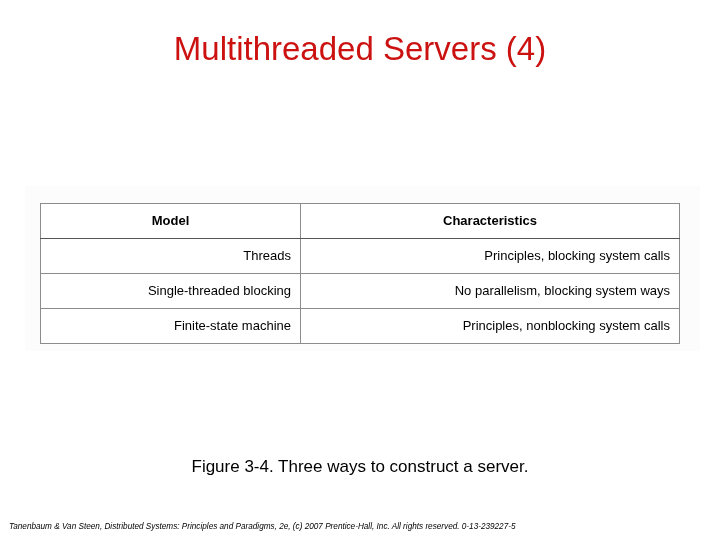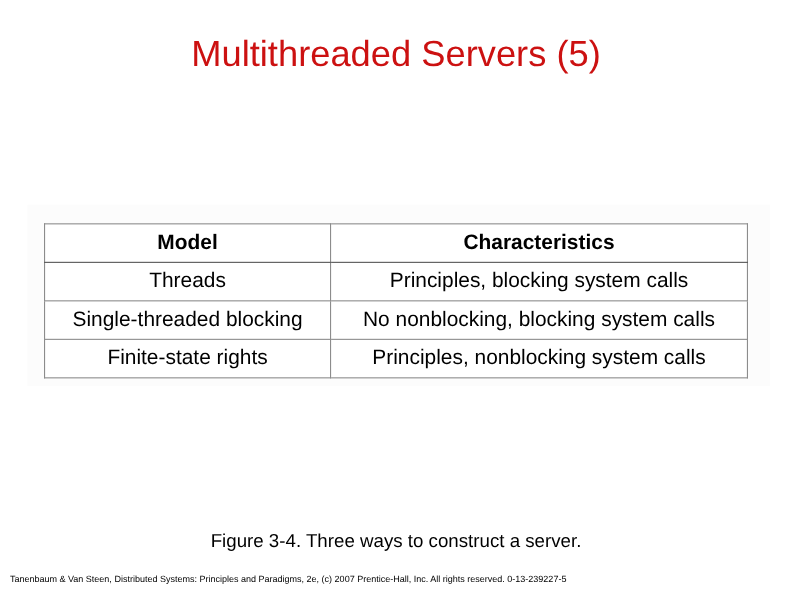--- a/index.html
+++ b/index.html
@@ -58,75 +58,76 @@
   table.model-table col.col-model  { width: 260px; }
   table.model-table col.col-char   { width: 379px; }
 
   table.model-table th,
   table.model-table td {
     border-left: 1px solid #8c8c8c;
     border-right: 1px solid #8c8c8c;
     border-top: 1px solid #8c8c8c;
     border-bottom: 1px solid #8c8c8c;
     color: #000000;
-    font-size: 19px;
+    font-size: 13px;
     line-height: 20px;
     height: 34px;
     padding: 0 9px;
     vertical-align: middle;
     white-space: nowrap;
     overflow: hidden;
   }
 
   table.model-table thead th {
     font-weight: bold;
     text-align: center;
     border-bottom: 1.2px solid #555555;
   }
 
   table.model-table tbody td {
     font-weight: normal;
-    text-align: center;
+    text-align: right;
   }
 
   
   table.model-table tbody tr.sep-strong td {
     border-top: 1.3px solid #333333;
   }
 
   
   .figure-caption {
     position: absolute;
     left: 0;
-    top: 481px;
+    top: 456px;
     width: 720px;
     text-align: center;
     color: #000000;
     font-size: 17px;
     line-height: 22px;
     white-space: nowrap;
   }
 
   
   .footer-credit {
     position: absolute;
     left: 9px;
     top: 521px;
     width: 706px;
     text-align: left;
     color: #000000;
     font-size: 8.2px;
     line-height: 11px;
     white-space: nowrap;
+    font-style: italic;
   }
 </style>
 </head>
 <body>
 
-<div class="slide-title">Multithreaded Servers (5)</div>
+<div class="slide-title">Multithreaded Servers (4)</div>
 
 <div class="figure-plate"></div>
 
 <div class="table-wrap">
   <table class="model-table">
     <colgroup>
       <col class="col-model">
       <col class="col-char">
     </colgroup>
     <thead>
@@ -135,24 +136,24 @@
         <th>Characteristics</th>
       </tr>
     </thead>
     <tbody>
       <tr>
         <td>Threads</td>
         <td>Principles, blocking system calls</td>
       </tr>
       <tr>
         <td>Single-threaded blocking</td>
-        <td>No nonblocking, blocking system calls</td>
+        <td>No parallelism, blocking system ways</td>
       </tr>
       <tr class="sep-strong">
-        <td>Finite-state rights</td>
+        <td>Finite-state machine</td>
         <td>Principles, nonblocking system calls</td>
       </tr>
     </tbody>
   </table>
 </div>
 
 <div class="figure-caption">Figure 3-4. Three ways to construct a server.</div>
 
 <div class="footer-credit">Tanenbaum &amp; Van Steen, Distributed Systems: Principles and Paradigms, 2e, (c) 2007 Prentice-Hall, Inc. All rights reserved. 0-13-239227-5</div>
 

